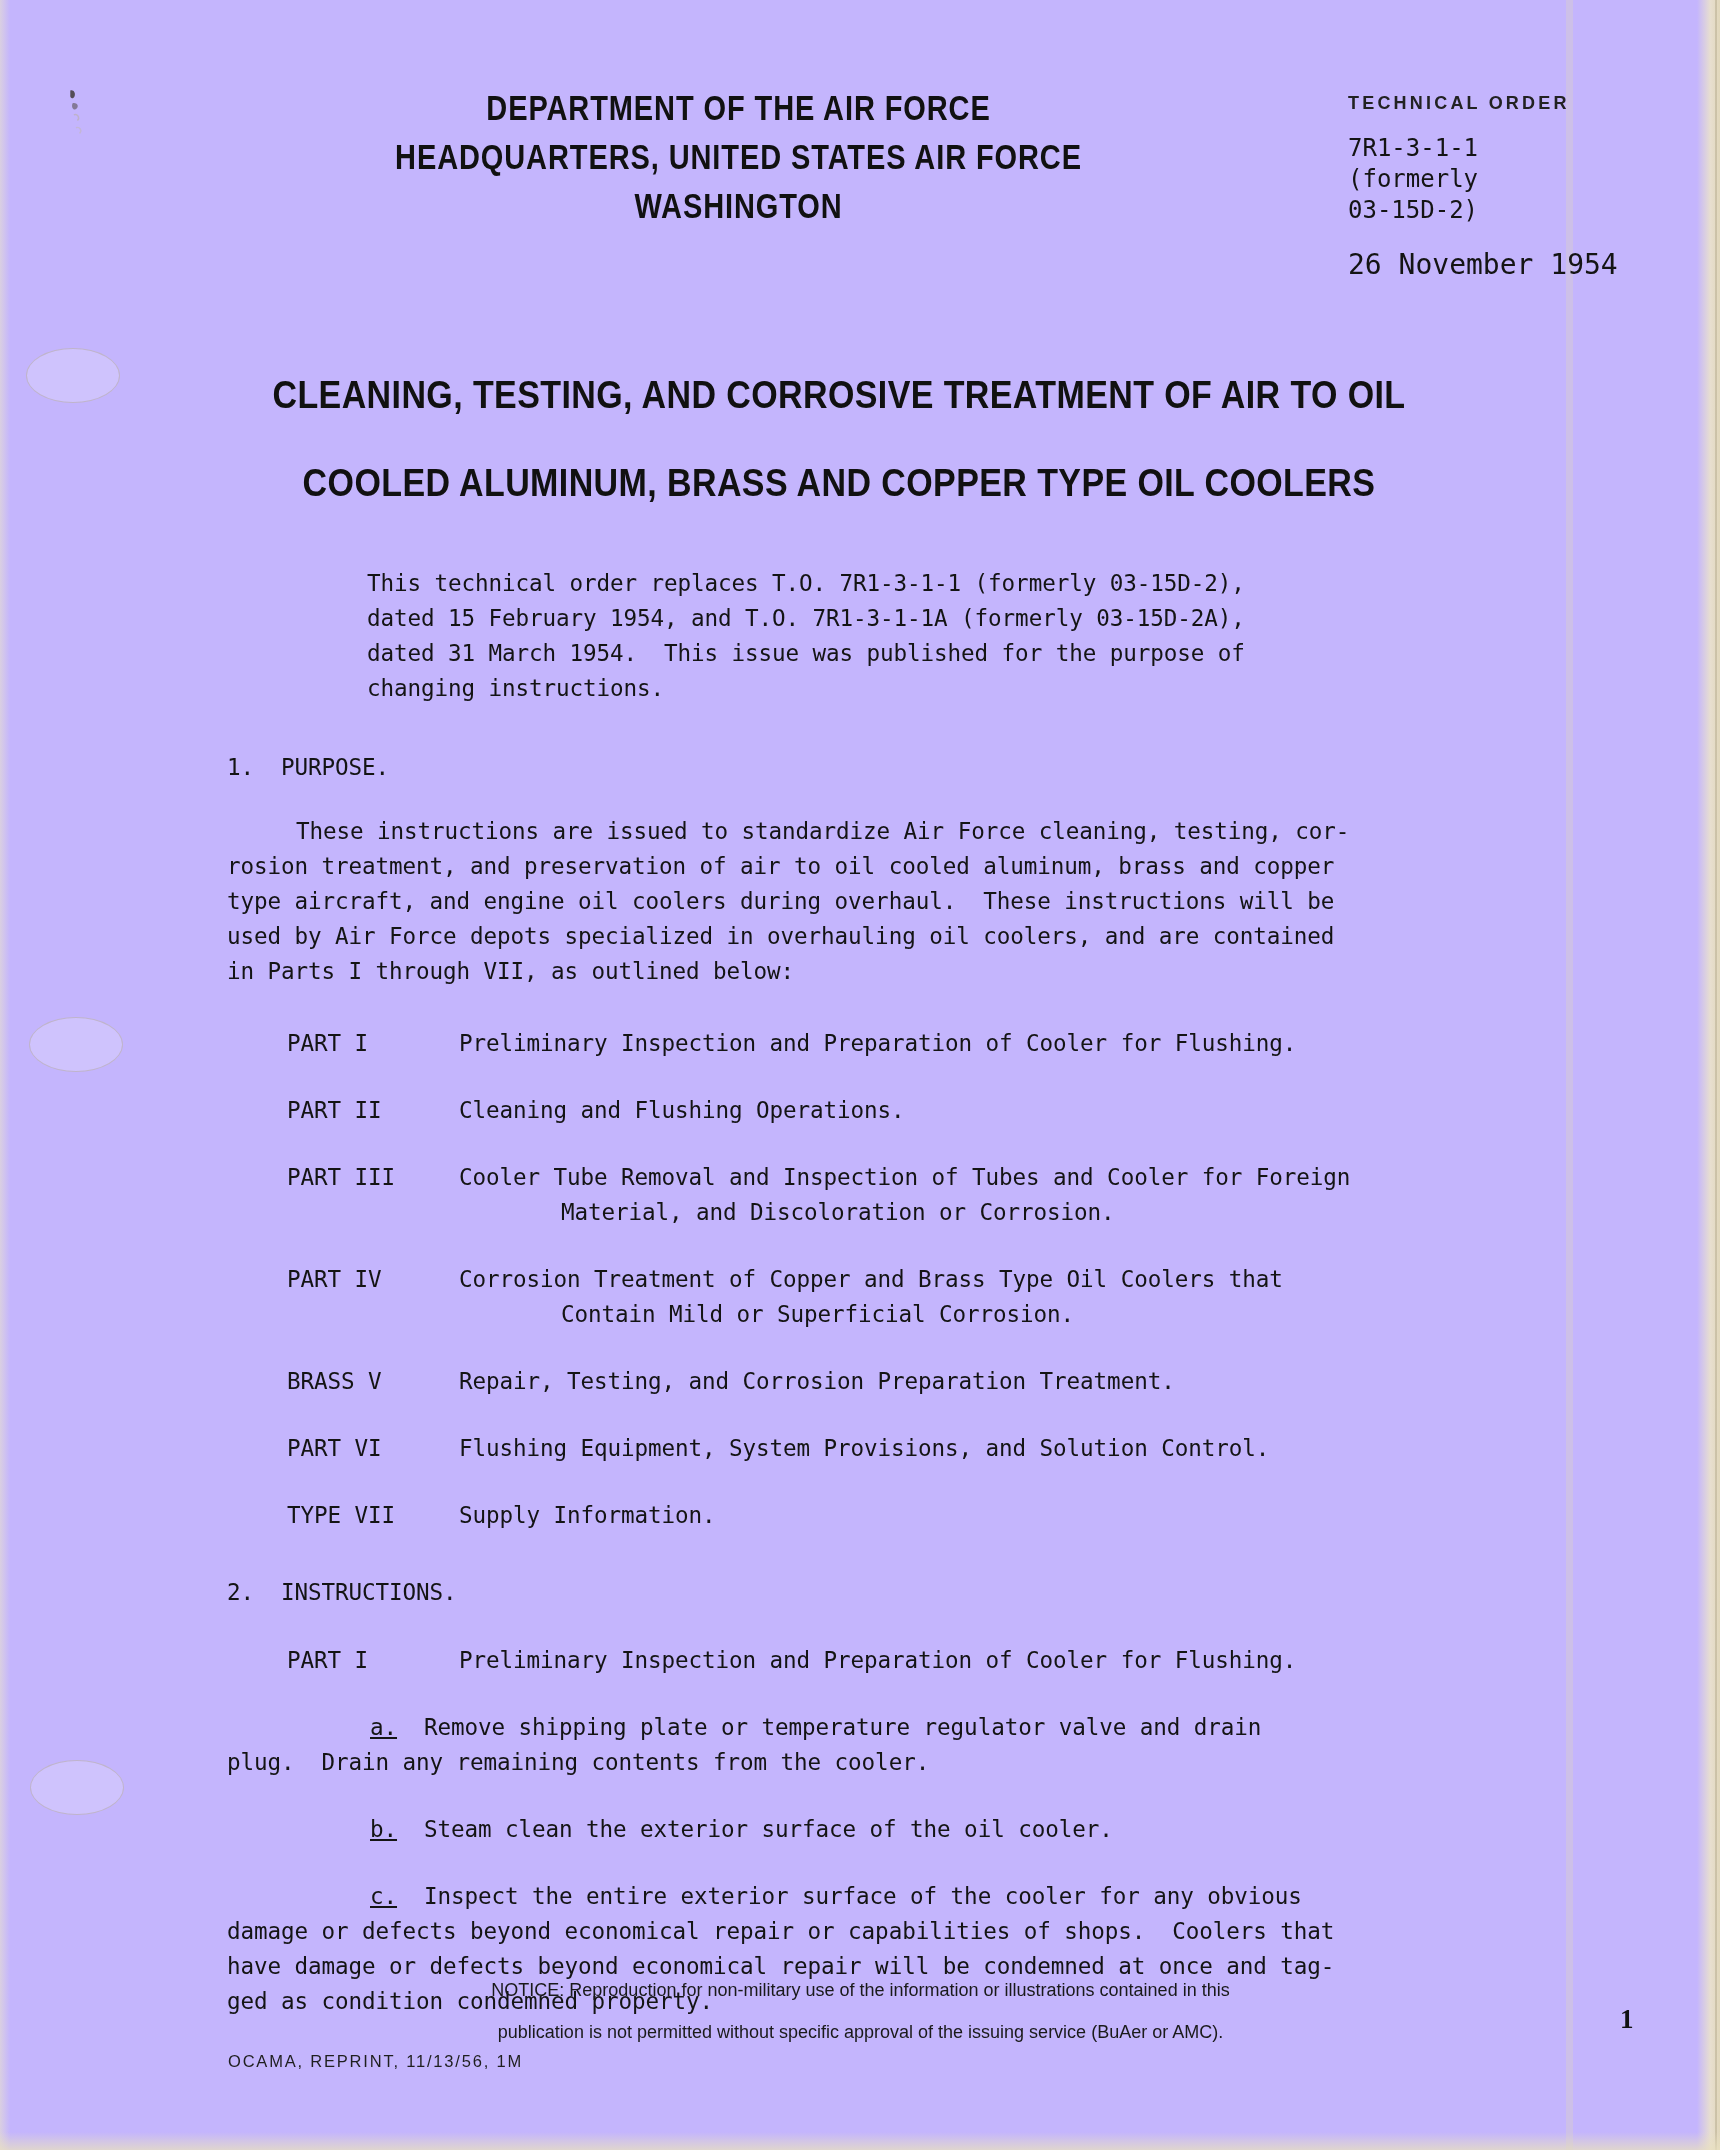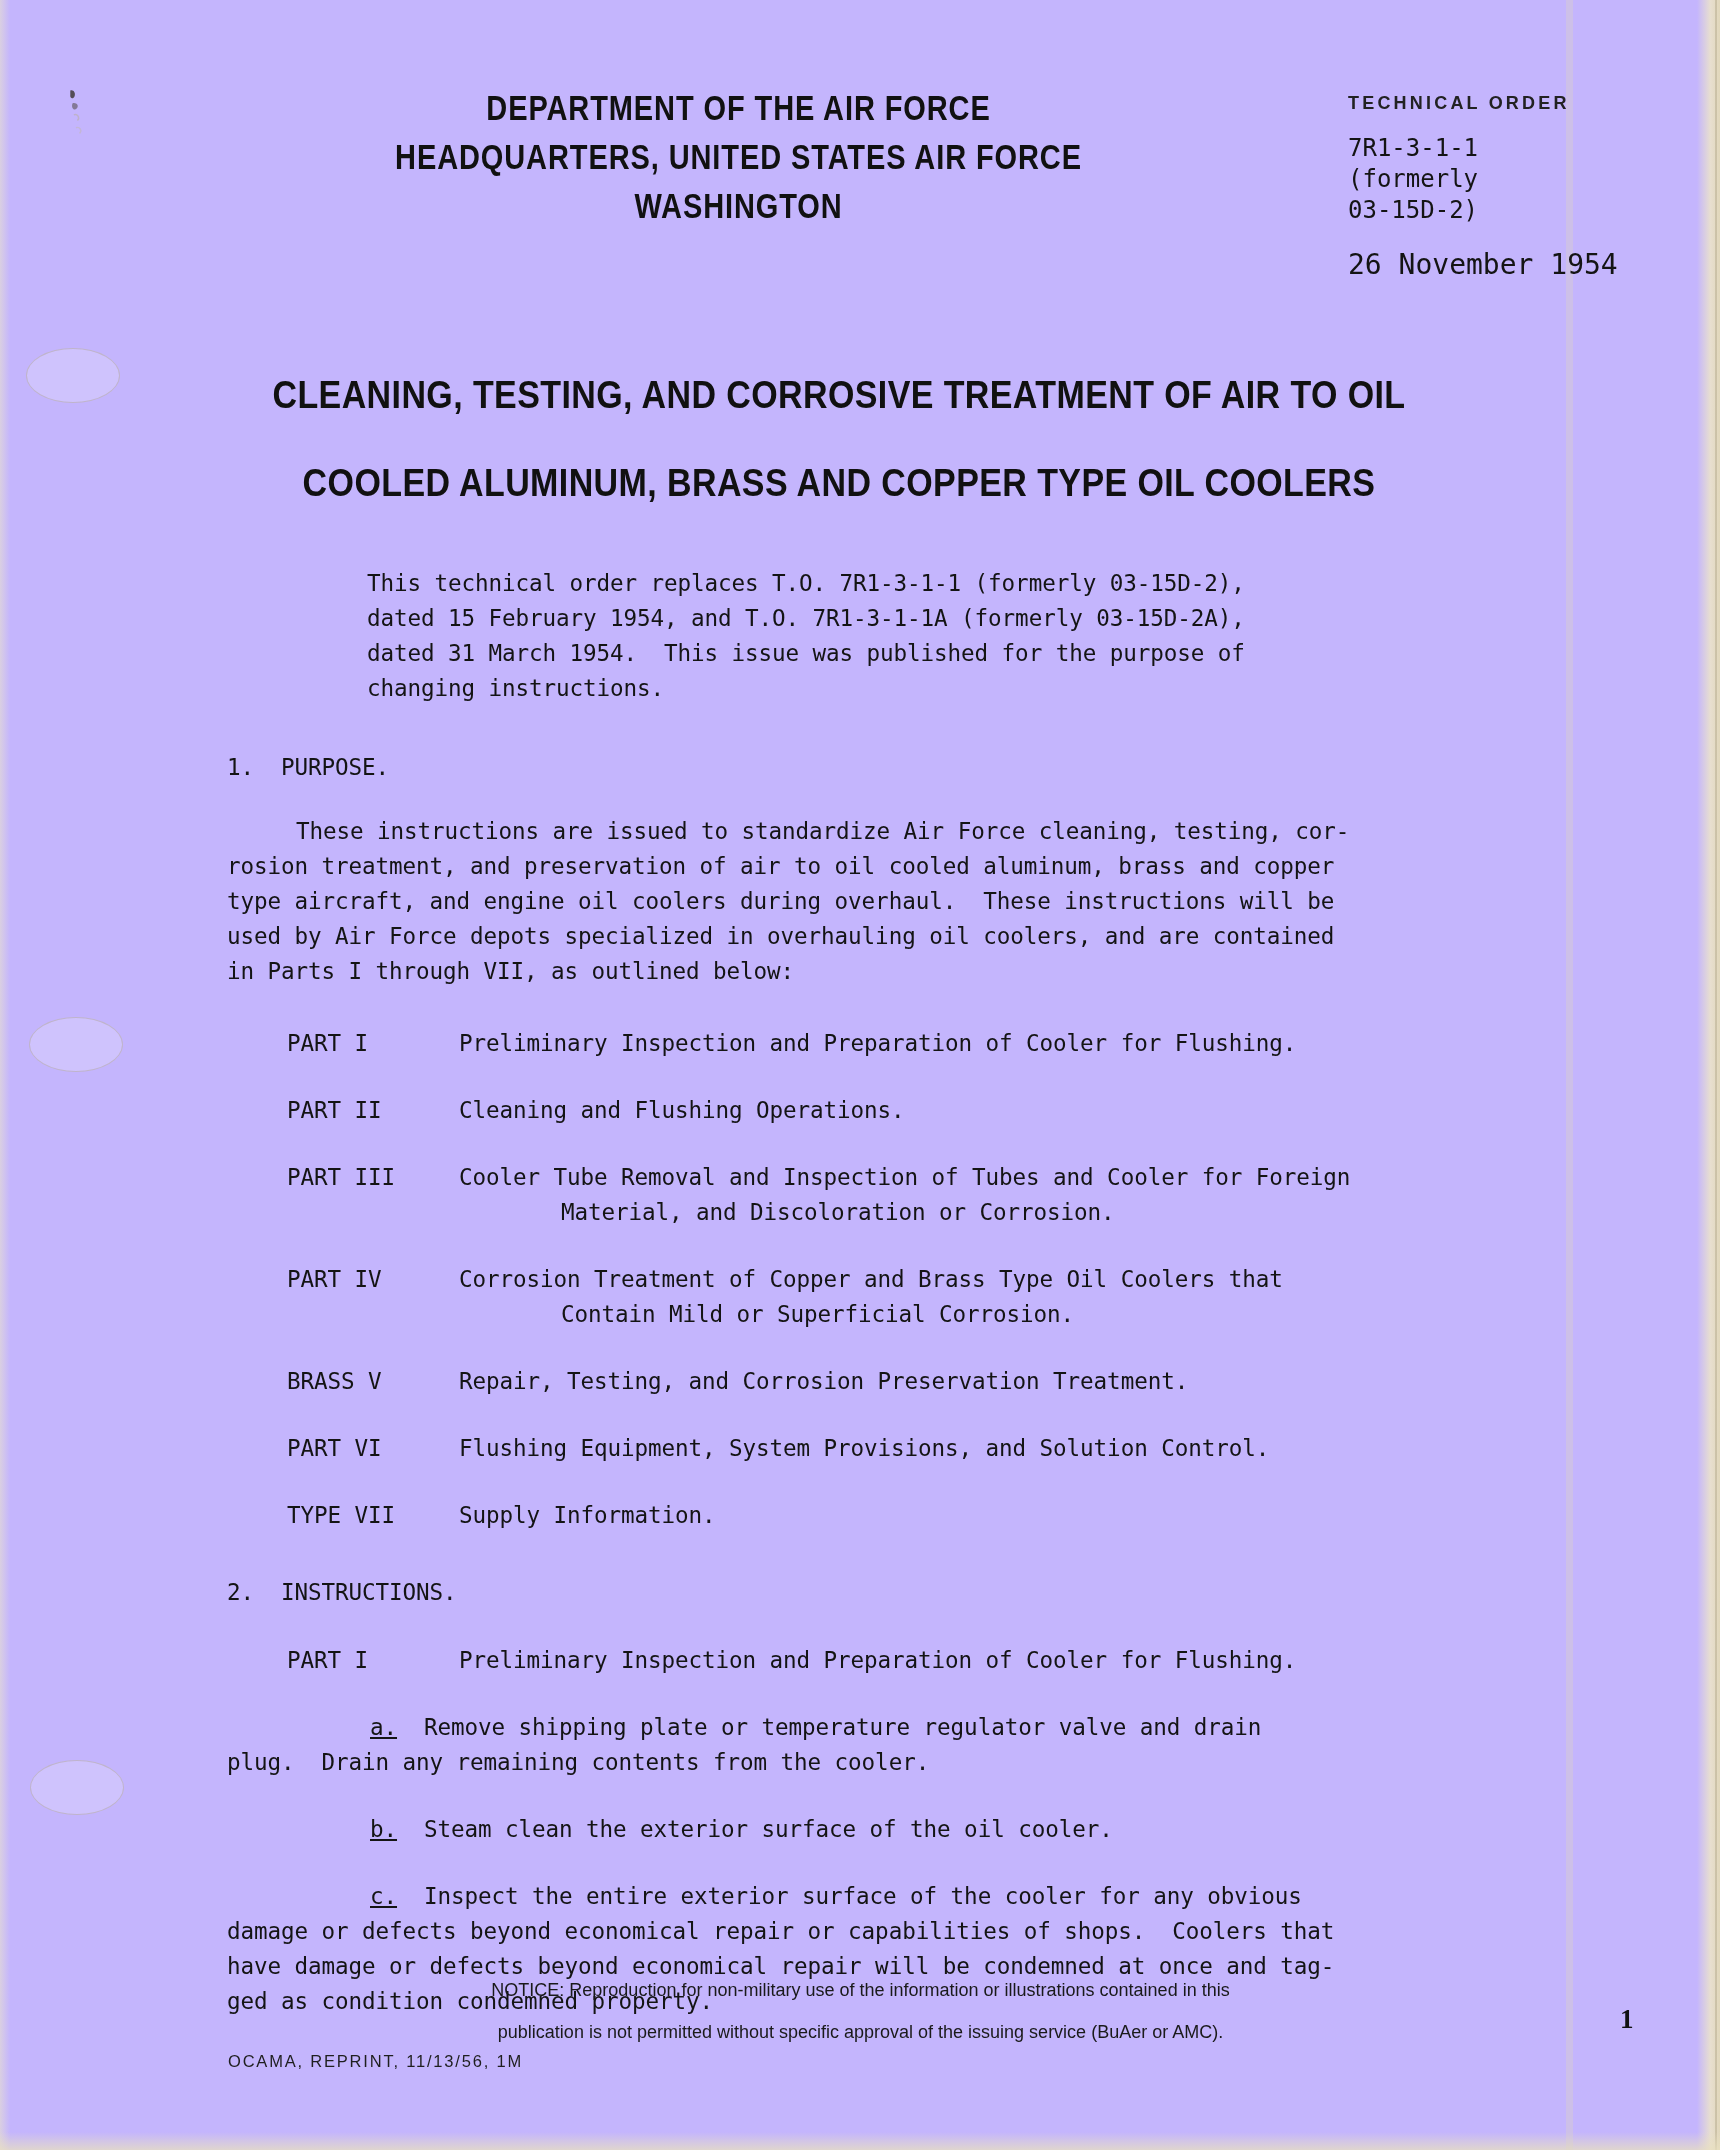--- a/index.html
+++ b/index.html
@@ -309,21 +309,21 @@
         <div class="part-desc"><span>Cooler Tube Removal and Inspection of Tubes and Cooler for Foreign</span><span class="cont">Material, and Discoloration or Corrosion.</span></div>
       </div>
 
       <div class="mono part-row">
         <div class="part-label">PART IV</div>
         <div class="part-desc"><span>Corrosion Treatment of Copper and Brass Type Oil Coolers that</span><span class="cont">Contain Mild or Superficial Corrosion.</span></div>
       </div>
 
       <div class="mono part-row">
         <div class="part-label">BRASS V</div>
-        <div class="part-desc"><span>Repair, Testing, and Corrosion Preservation Treatment.</span></div>
+        <div class="part-desc"><span>Repair, Testing, and Corrosion Preparation Treatment.</span></div>
       </div>
 
       <div class="mono part-row">
         <div class="part-label">PART VI</div>
         <div class="part-desc"><span>Flushing Equipment, System Provisions, and Solution Control.</span></div>
       </div>
 
       <div class="mono part-row">
         <div class="part-label">TYPE VII</div>
         <div class="part-desc"><span>Supply Information.</span></div>

